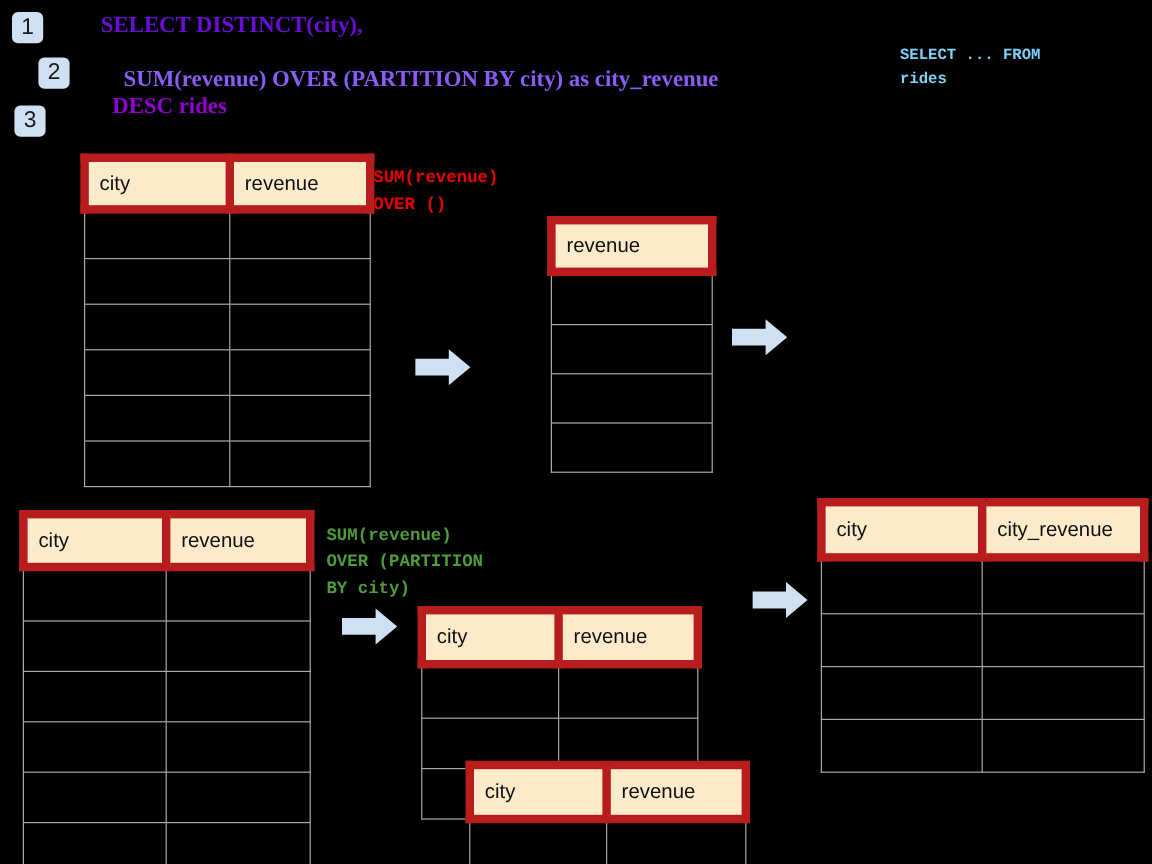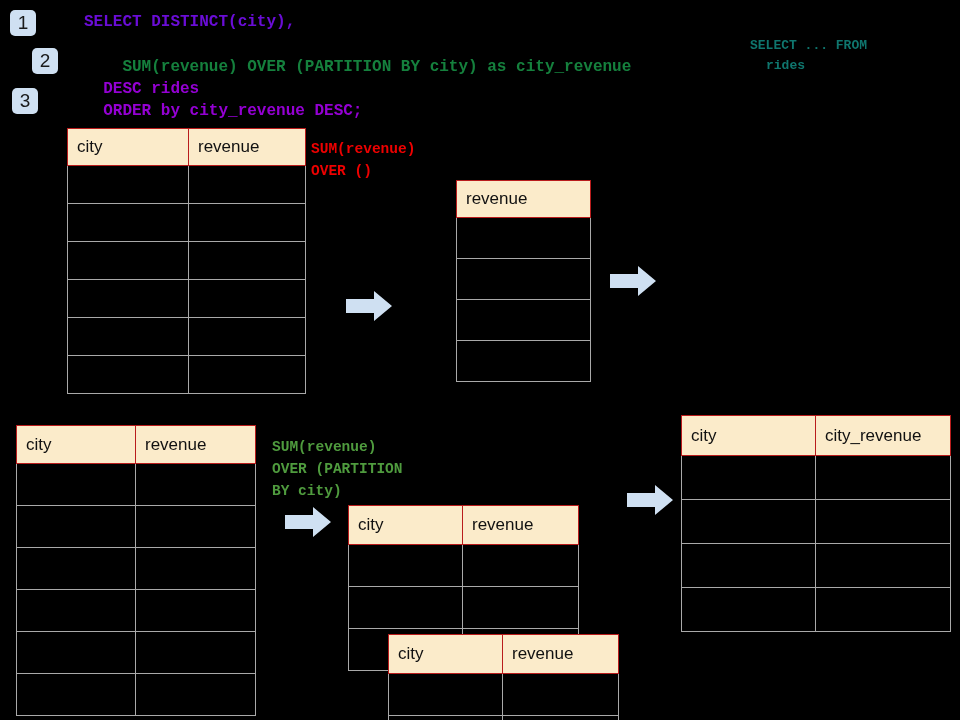--- a/index.html
+++ b/index.html
@@ -26,38 +26,38 @@
     font-size: 19px;
     line-height: 26px;
     text-align: center;
     width: 26px;
     height: 26px;
   }
 
   
   .code {
     position: absolute;
-    font-family: Liberation Mono, monospace;
+    font-family: Liberation Serif, serif;
     font-weight: bold;
-    font-size: 16px;
+    font-size: 19px;
     line-height: 22px;
     white-space: pre;
   }
   .c-violet { color: #6a0dd6; }
   .c-red    { color: #ee0000; }
-  .c-green  { color: #15803d; }
+  .c-green  { color: #8b5cf6; }
   .c-magenta{ color: #9400d3; }
 
   .side-note {
     position: absolute;
     font-family: "Liberation Mono", monospace;
     font-weight: bold;
     font-size: 13px;
     line-height: 19px;
-    color: #0f766e;
+    color: #7dd3fc;
     white-space: pre;
   }
 
   
   .annot {
     position: absolute;
     font-family: "Liberation Mono", monospace;
     font-weight: bold;
     font-size: 14.5px;
     line-height: 22px;
@@ -72,21 +72,21 @@
     border-collapse: collapse;
     background: #000000;
     table-layout: fixed;
   }
   .tbl td {
     border: 1px solid #a9a9a9;
     background: #000000;
     padding: 0;
   }
   .tbl th {
-    border: 1px solid #b91c1c;
+    border: 7px solid #b91c1c;
     background: #fbebca;
     color: #111111;
     font-family: "Liberation Sans", sans-serif;
     font-weight: normal;
     font-size: 17px;
     text-align: left;
     padding: 0 0 0 9px;
   }
 
   
@@ -101,24 +101,23 @@
 
 <div id="canvas">
 
   <div class="badge" style="left:10px;  top:10px;">1</div>
   <div class="badge" style="left:32px;  top:48px;">2</div>
   <div class="badge" style="left:12px;  top:88px;">3</div>
 
   <div class="code c-violet" style="left:84px; top:11px;">SELECT DISTINCT(city),</div>
   <div class="code c-green" style="left:84px; top:56px;">    SUM(revenue) OVER (PARTITION BY city) as city_revenue</div>
   <div class="code c-magenta" style="left:84px; top:78px;">  DESC rides</div>
-  <div class="code c-magenta" style="left:84px; top:100px;">  ORDER by city_revenue DESC;</div>
 
   <div class="side-note" style="left:750px; top:36px;">SELECT ... FROM</div>
-  <div class="side-note" style="left:750px; top:56px;margin-left:16px;">rides</div>
+  <div class="side-note" style="left:750px; top:56px;">rides</div>
 
   <div class="annot red" style="left:311px; top:138px;">SUM(revenue)
 OVER ()</div>
   <div class="annot green" style="left:272px; top:436px;">SUM(revenue)
 OVER (PARTITION
 BY city)</div>
 
   <table class="tbl" style="left:67px; top:128px; width:238px;">
     <colgroup>
         <col style="width:121px">

